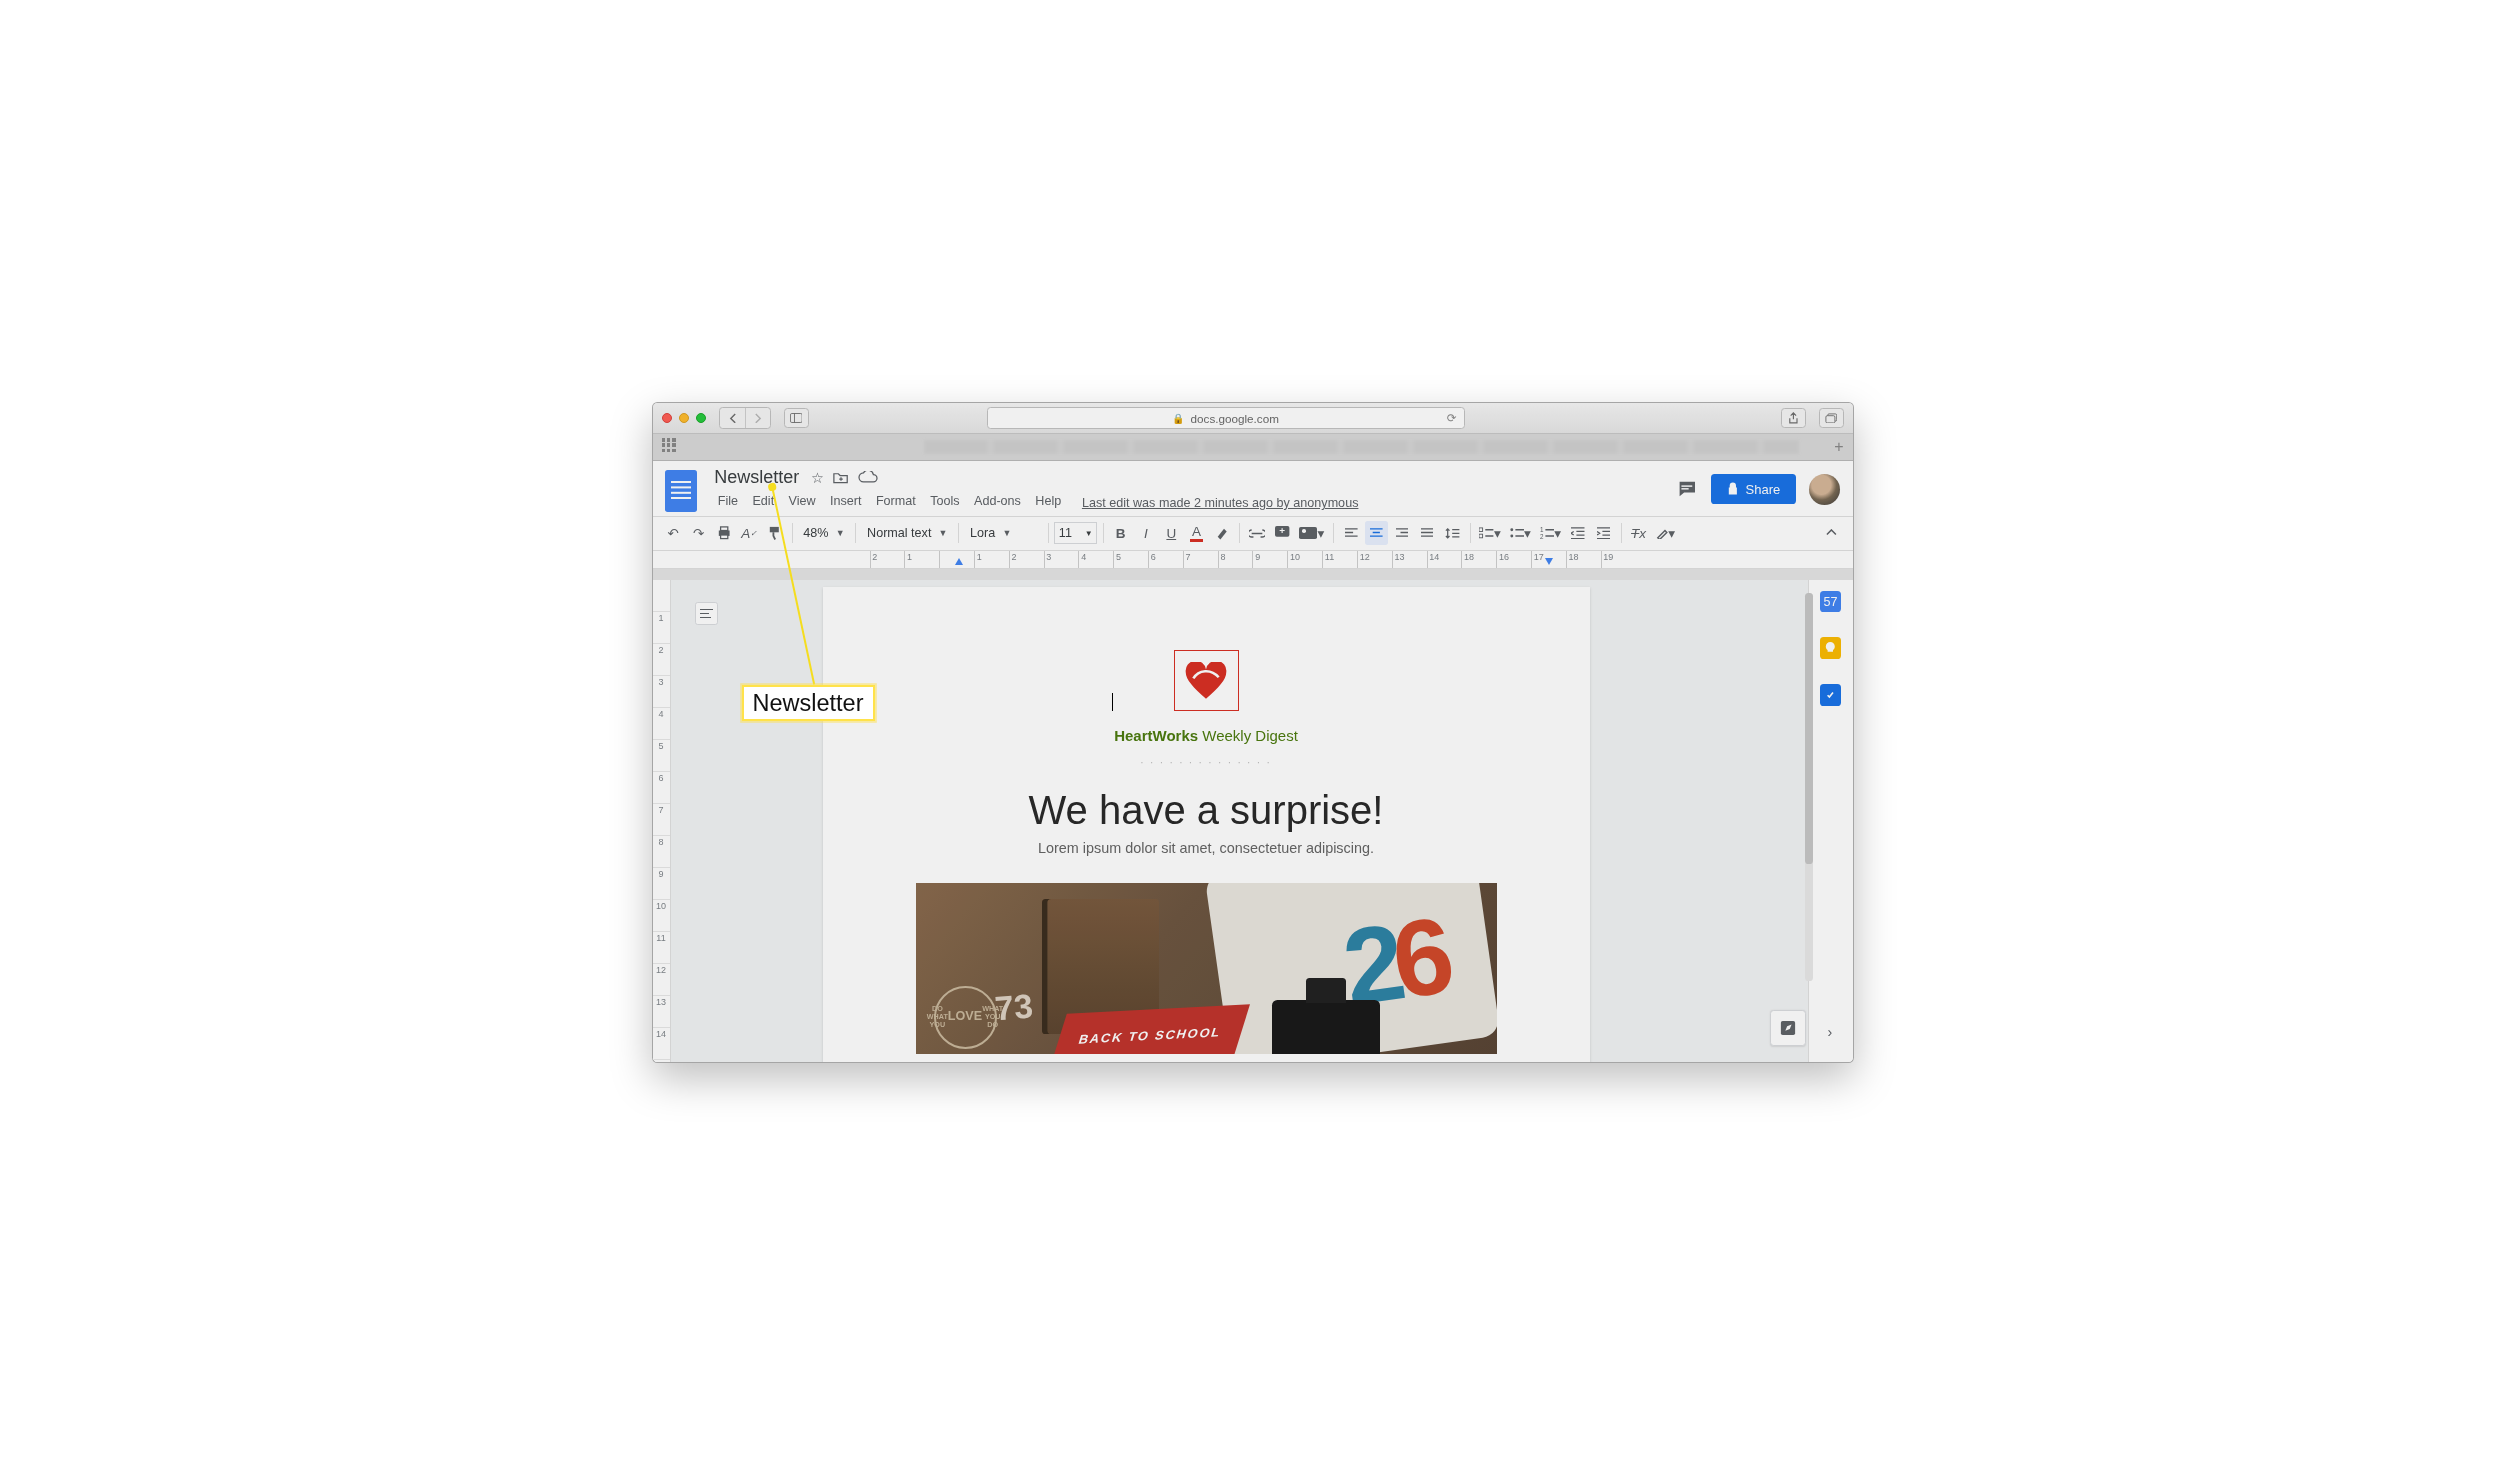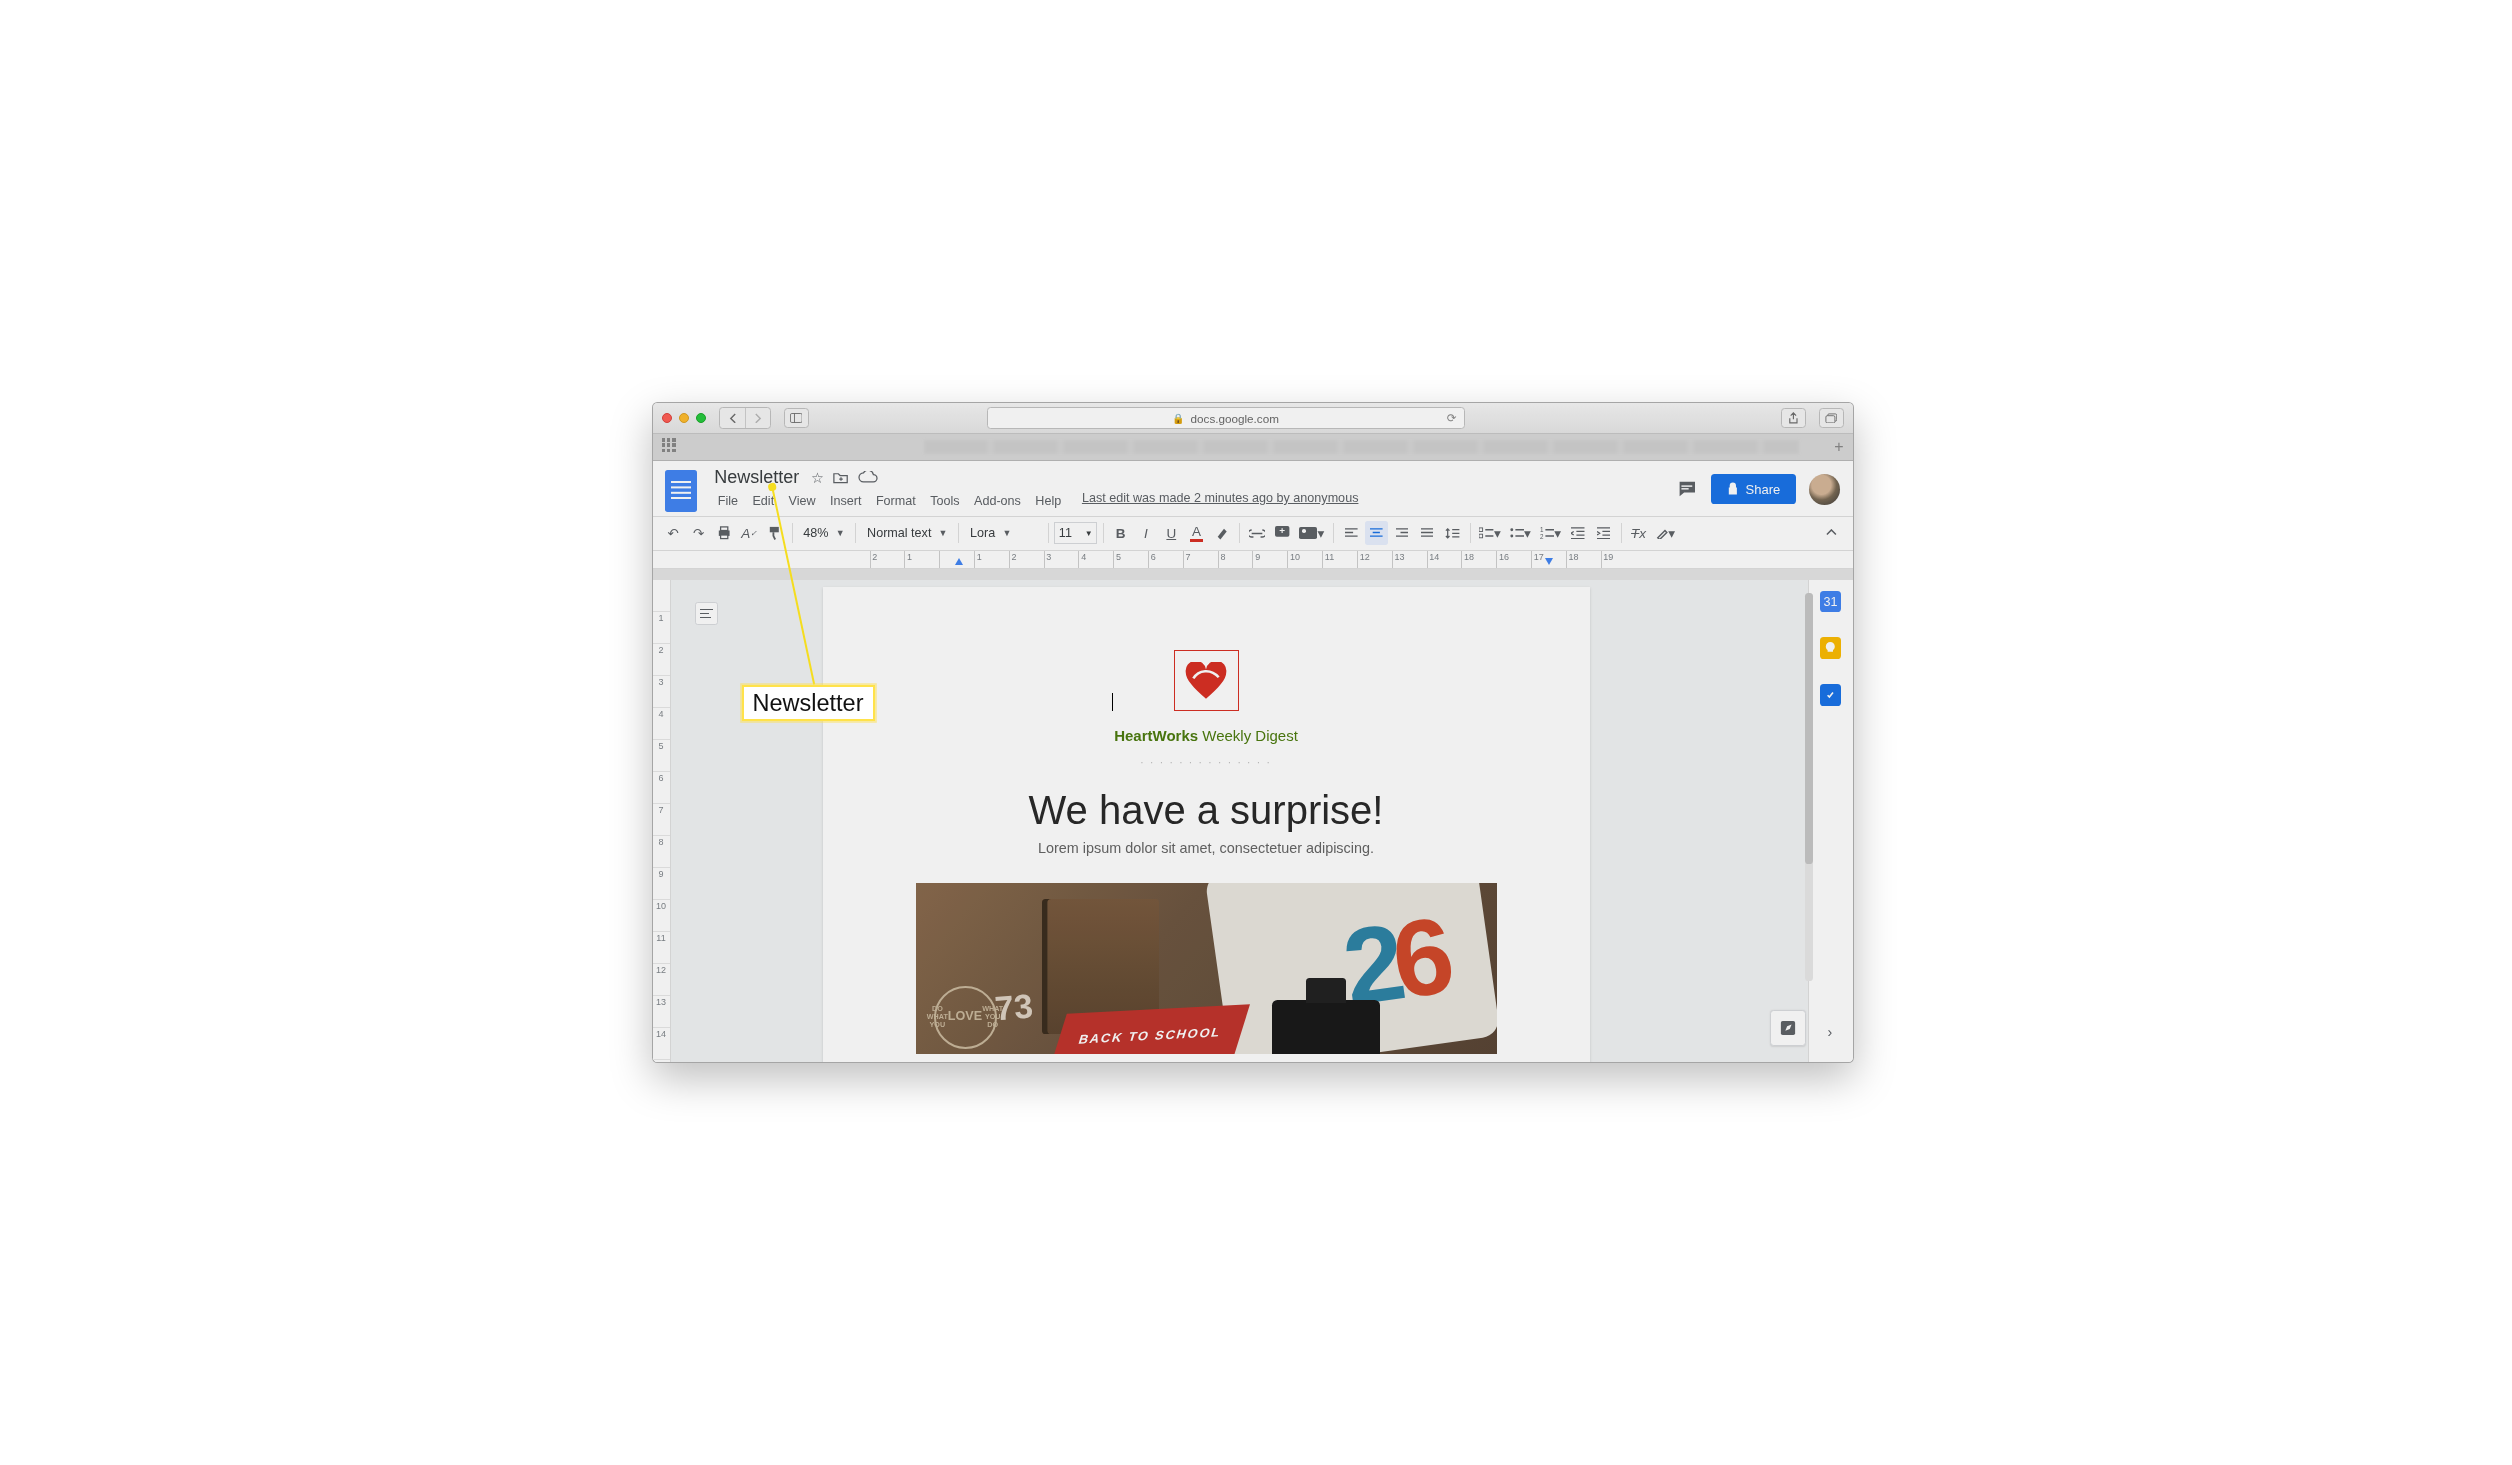--- a/index.html
+++ b/index.html
@@ -31,21 +31,21 @@
 .plus { width: 27px; text-align: center; color: #8a8a8a; font-size: 16px; }
 
 
 .dhead { background: #fff; border-bottom: 0.9px solid #e1e1e1; padding: 5.4px 12.6px 3.6px 12.6px; display: flex; align-items: flex-start; }
 .doclogo { width: 32px; height: 42px; background: #4285f4; border-radius: 2.7px; position: relative; margin-right: 14.4px; margin-top: 3.6px; }
 .doclogo::before { content:""; position:absolute; left:6.3px; right:6.3px; top:10.8px; height:2.7px; background:#fff; box-shadow:0 5.4px 0 #fff,0 10.8px 0 #fff,0 16px 0 #fff; }
 .dheadmain { flex: 1; }
 .titlerow { display: flex; align-items: center; gap: 9px; }
 .doctitle { font-size: 18px; color: #3c4043; padding: 0.9px 2.7px; }
 .ticon { color: #5f6368; display: flex; align-items: center; }
-.menurow { display: flex; align-items: flex-start; gap: 1.8px; margin-top: 1.8px; }
+.menurow { display: flex; align-items: flex-end; gap: 1.8px; margin-top: 1.8px; }
 .menurow .m { font-size: 12.6px; color: #5f6368; padding: 2.7px 6.3px; border-radius: 2.7px; cursor: pointer; }
 .lastedit { font-size: 12.6px; color: #5f6368; text-decoration: underline; margin-left: 12.6px; }
 .dheadright { display: flex; align-items: center; gap: 12.6px; margin-top: 7.2px; }
 .sharebtn { background: #1a73e8; color: #fff; font-size: 13px; font-weight: 500; padding: 7.2px 16px; border-radius: 3.6px; display: flex; align-items: center; gap: 7.2px; }
 .avatar { width: 31px; height: 31px; border-radius: 50%; background: radial-gradient(circle at 40% 35%, #d6b79a 0 35%, #7a6a55 55%, #3a3a3a 100%); }
 .commenticon { color: #5f6368; }
 
 
 .toolbar { height: 34px; background: #fff; border-bottom: 0.9px solid #e1e1e1; display: flex; align-items: center; padding: 0 9px; gap: 1.8px; }
 .tb { min-width: 23.5px; height: 23.5px; display: flex; align-items: center; justify-content: center; color: #5f6368; font-size: 13.5px; border-radius: 2.7px; cursor: pointer; padding: 0 3.6px; }
@@ -484,21 +484,21 @@
           <div class="stamp">
               <span>DO WHAT YOU</span>
               <b>LOVE</b>
               <span>WHAT YOU DO</span>
             </div>
         </div>
       </div>
     </div>
 
     <div class="sidebar">
-      <div class="sb cal">31</div>
+      <div class="sb cal">57</div>
       <div class="sb keep">
           <svg width="12.6" height="14.4" viewBox="0 0 14 16">
             <path d="M7 1a5 5 0 015 5c0 2-1 3-2 4v2H4v-2c-1-1-2-2-2-4a5 5 0 015-5z" fill="#fff"></path>
           </svg>
         </div>
       <div class="sb tasks">
           <svg width="12.6" height="12.6" viewBox="0 0 14 14">
             <circle cx="7" cy="7" r="6" fill="#1a73e8"></circle>
             <path d="M4 7l2 2 4-5" fill="none" stroke="#fff" stroke-width="1.8"></path>
           </svg>

